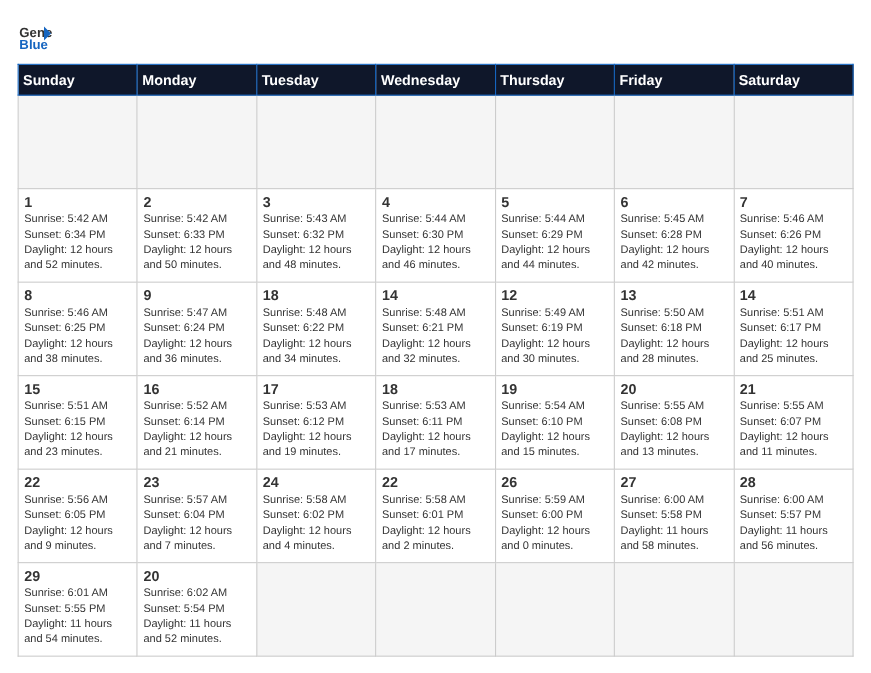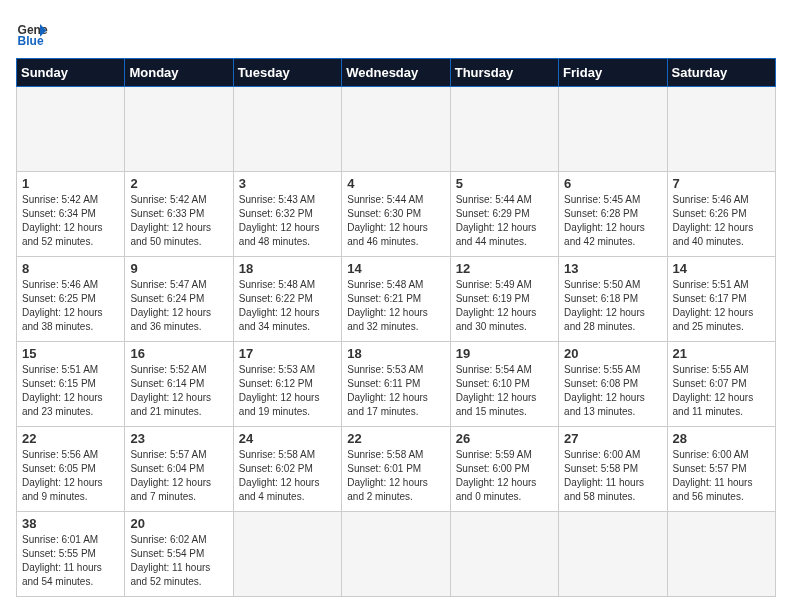--- a/index.html
+++ b/index.html
@@ -225,21 +225,21 @@
           <span class="day-num">27</span>
           <div class="cell-text">Sunrise: 6:00 AM<br>Sunset: 5:58 PM<br>Daylight: 11 hours and 58 minutes.</div>
         </td>
         <td>
           <span class="day-num">28</span>
           <div class="cell-text">Sunrise: 6:00 AM<br>Sunset: 5:57 PM<br>Daylight: 11 hours and 56 minutes.</div>
         </td>
       </tr>
       <tr>
         <td>
-          <span class="day-num">38</span>
+          <span class="day-num">29</span>
           <div class="cell-text">Sunrise: 6:01 AM<br>Sunset: 5:55 PM<br>Daylight: 11 hours and 54 minutes.</div>
         </td>
         <td>
           <span class="day-num">20</span>
           <div class="cell-text">Sunrise: 6:02 AM<br>Sunset: 5:54 PM<br>Daylight: 11 hours and 52 minutes.</div>
         </td>
         <td class="empty"></td>
         <td class="empty"></td>
         <td class="empty"></td>
         <td class="empty"></td>

